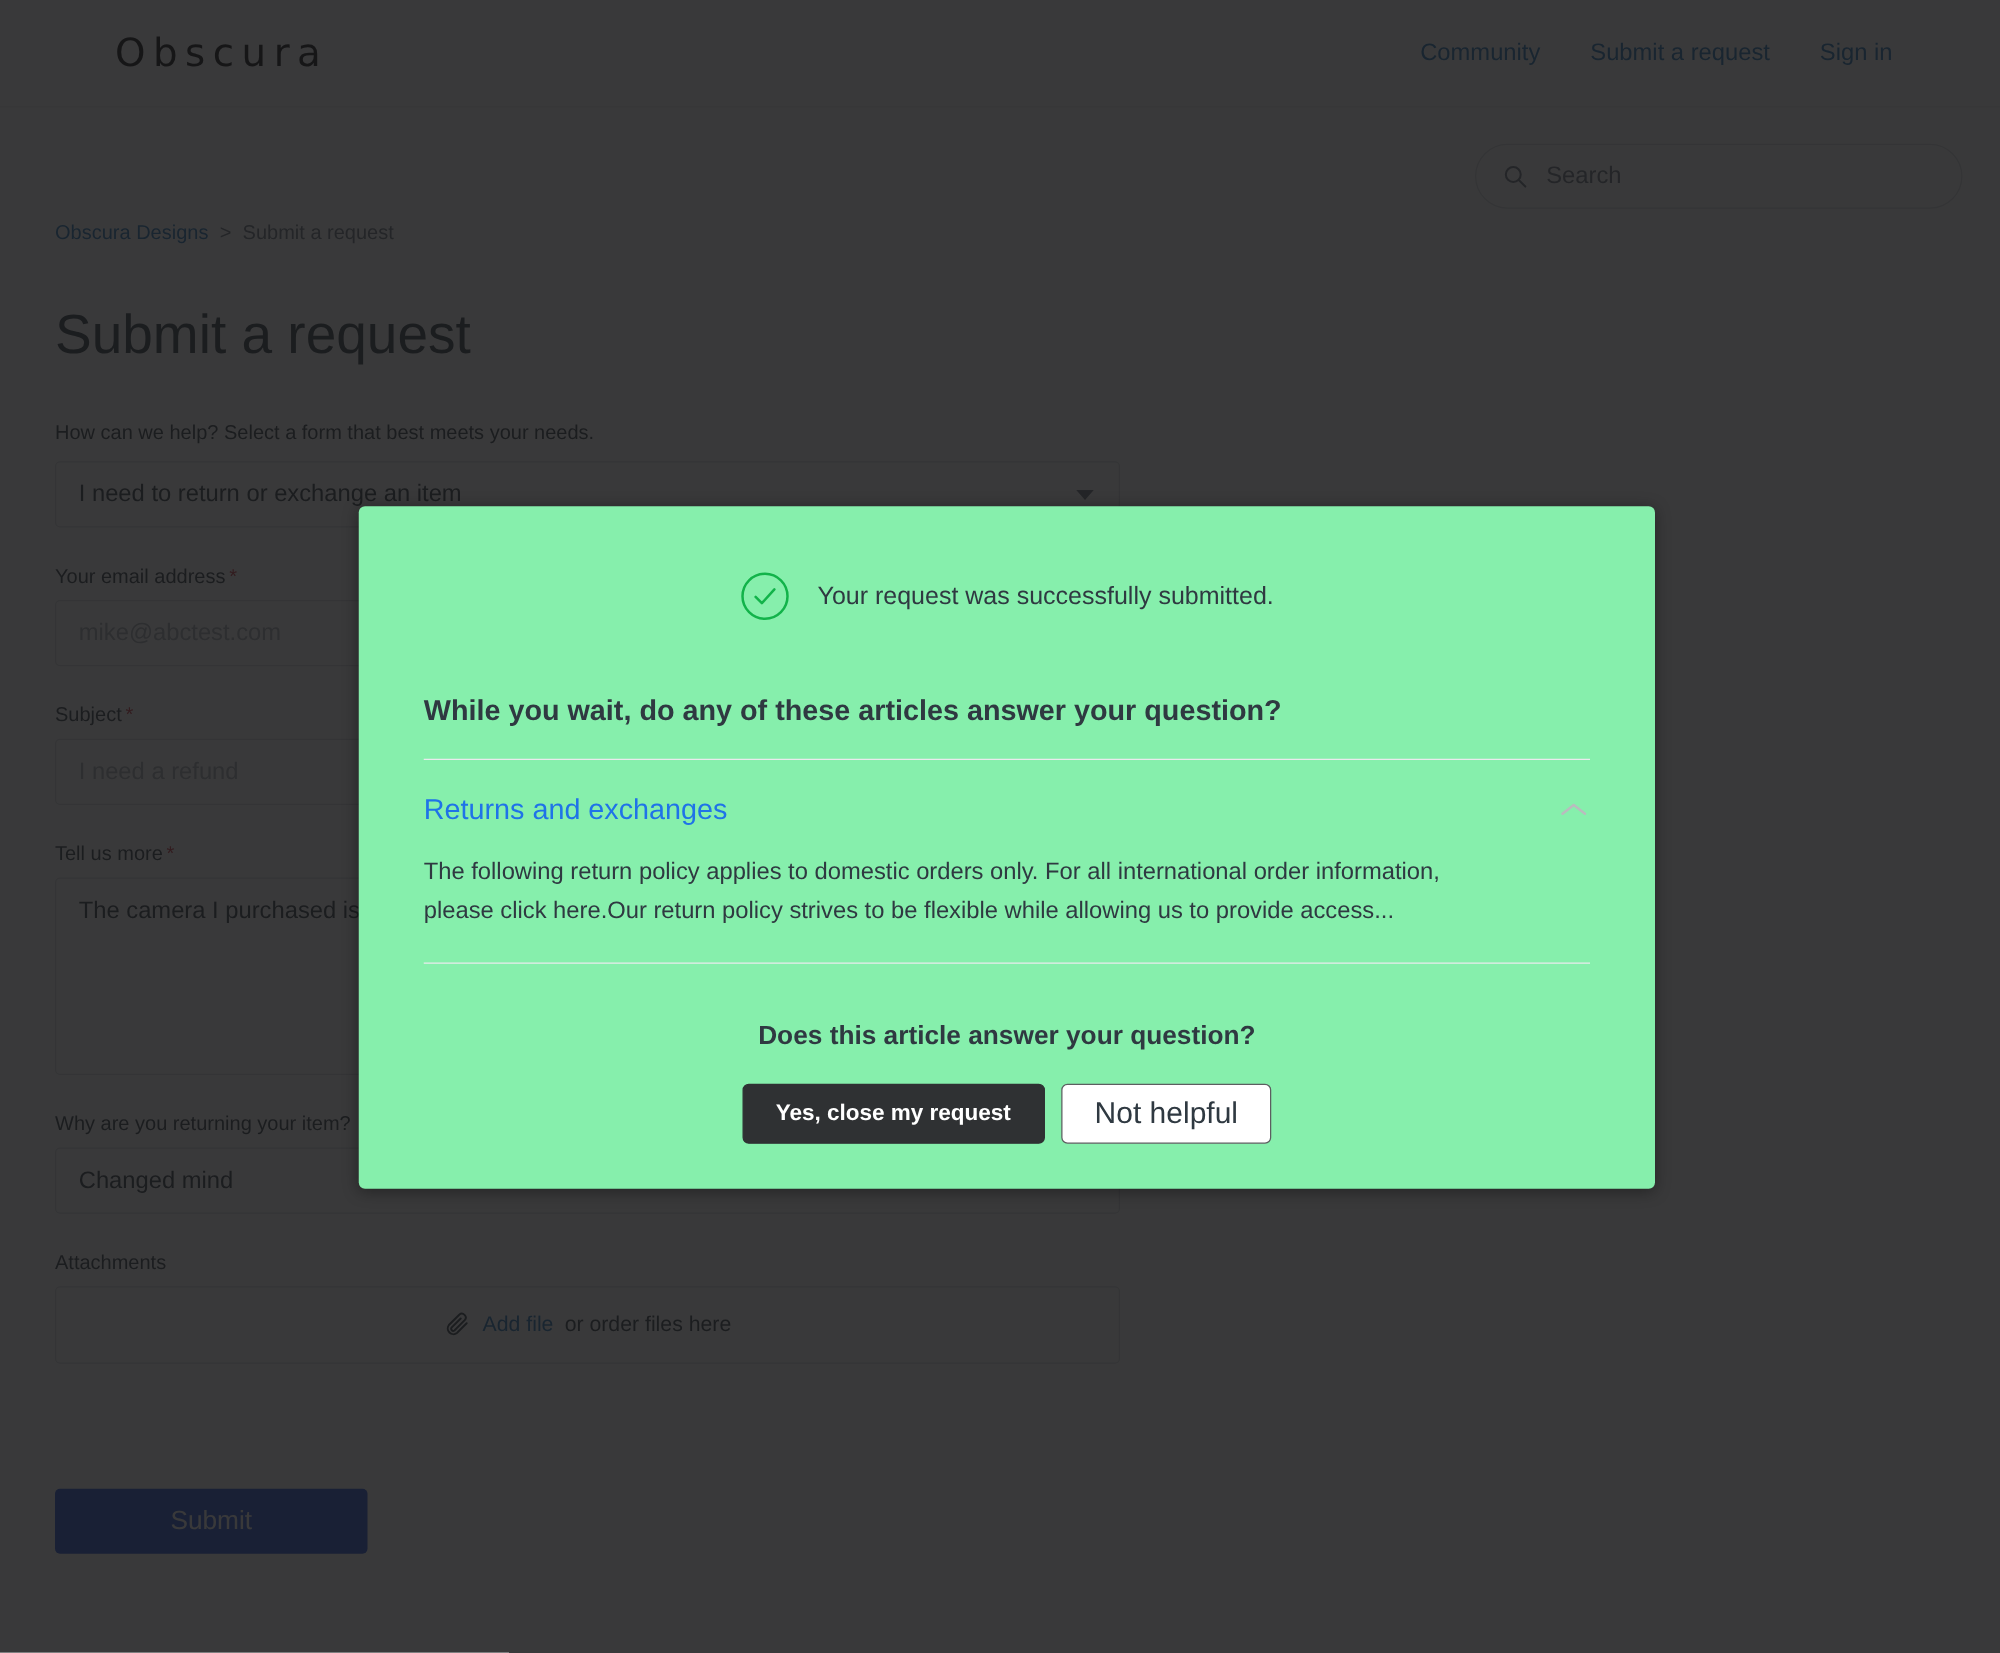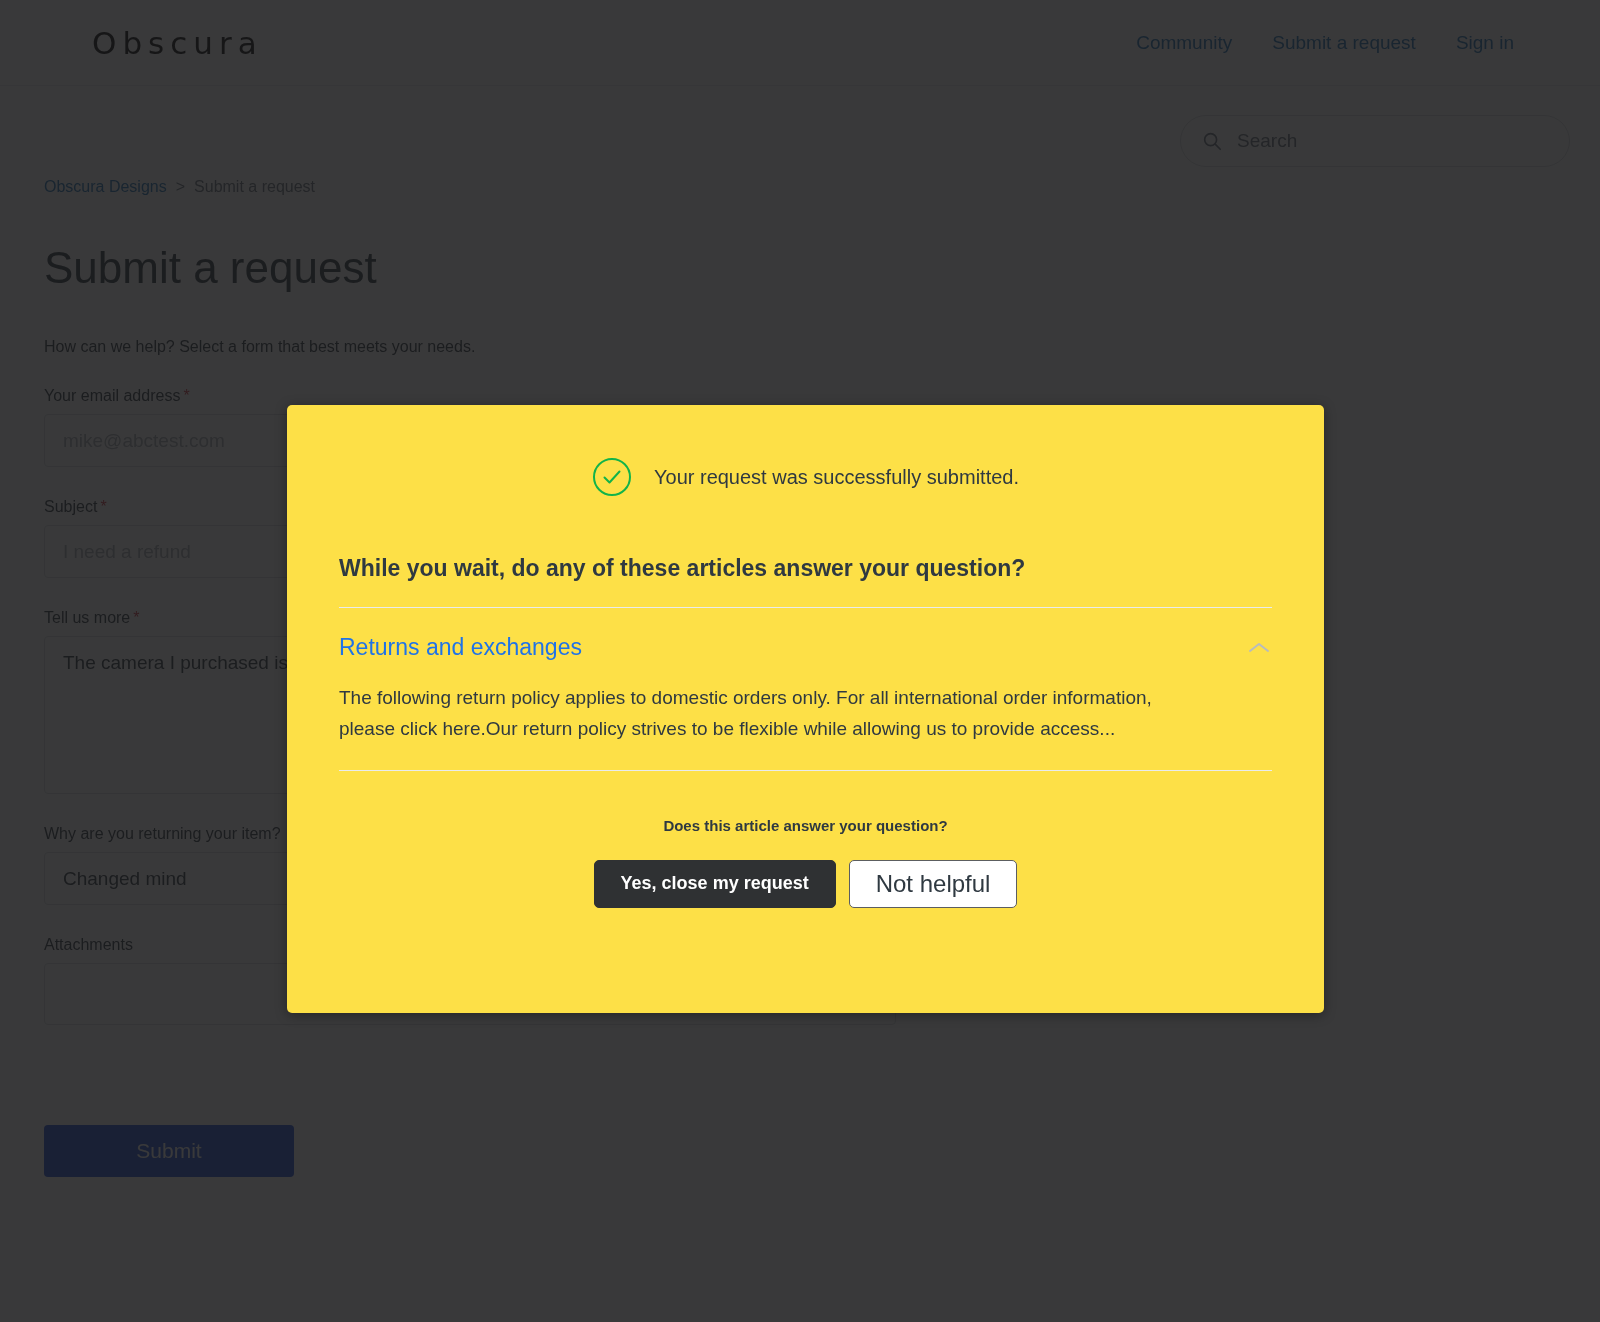--- a/index.html
+++ b/index.html
@@ -175,22 +175,22 @@
     background: rgba(24,25,26,0.86);
     z-index: 50;
   }
 
   
   #modal {
     position: absolute;
     left: 287px;
     top: 405px;
     width: 1037px;
-    height: 608px;
-    background: #fde047;
+    height: 546px;
+    background: #86efac;
     border-radius: 5px;
     z-index: 60;
     box-shadow: 0 2px 12px rgba(0,0,0,0.35);
     padding: 0 52px;
   }
   .modal-success {
     display: flex;
     align-items: center;
     justify-content: center;
     gap: 22px;
@@ -225,21 +225,21 @@
   .article-body {
     margin-top: 22px;
     font-size: 19px;
     line-height: 1.63;
     color: #2f3941;
     max-width: 870px;
   }
 
   .modal-feedback-q {
     text-align: center;
-    font-size: 15px;
+    font-size: 21px;
     font-weight: bold;
     color: #2f3941;
     margin-top: 46px;
   }
   .modal-actions {
     display: flex;
     justify-content: center;
     gap: 13px;
     margin-top: 26px;
   }
@@ -297,20 +297,24 @@
         </svg>
       </span>
       <span class="stext">Search</span>
     </div>
   </div>
 
   <div class="form-wrap">
     <h1 class="page-title">Submit a request</h1>
     <div class="form-intro">How can we help? Select a form that best meets your needs.</div>
 
+    <div class="control select">
+      <span>I need to return or exchange an item</span>
+      <span class="caret"></span>
+    </div>
 
     <div class="field">
       <label class="field-label"><span>Your email address</span><span class="req">*</span></label>
       <div class="control ph">mike@abctest.com</div>
     </div>
 
     <div class="field">
       <label class="field-label"><span>Subject</span><span class="req">*</span></label>
       <div class="control ph">I need a refund</div>
     </div>

